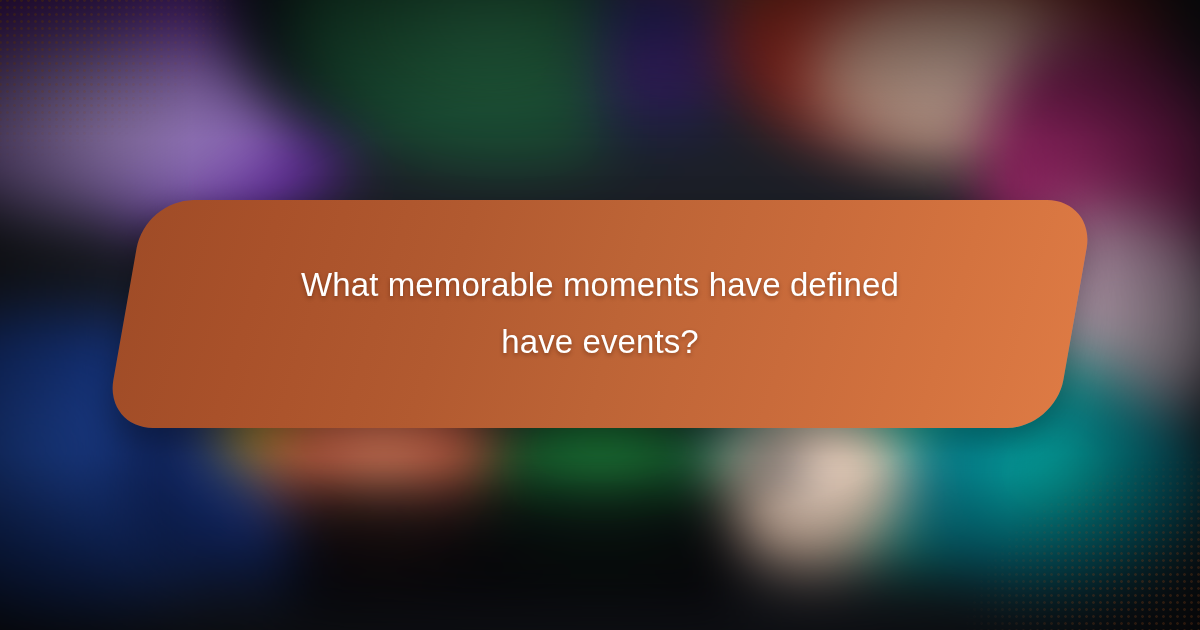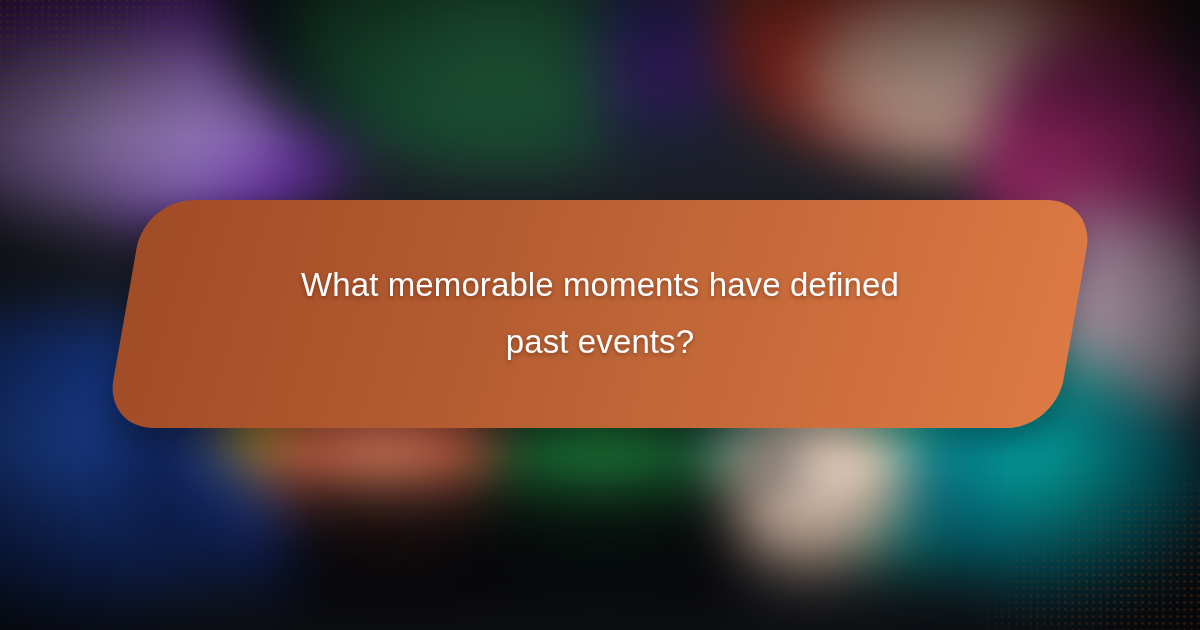--- a/index.html
+++ b/index.html
@@ -260,17 +260,17 @@
 
   <div class="halftone halftone-tl"></div>
   <div class="halftone halftone-br"></div>
 
   <div class="vignette"></div>
 
   <div class="card-wrap">
     <div class="card-shape"></div>
     <div class="card-text">
       <div class="q-line">What memorable moments have defined</div>
-      <div class="q-line">past events?</div>
+      <div class="q-line">have events?</div>
     </div>
   </div>
 
 </div>
 
 </body></html>

